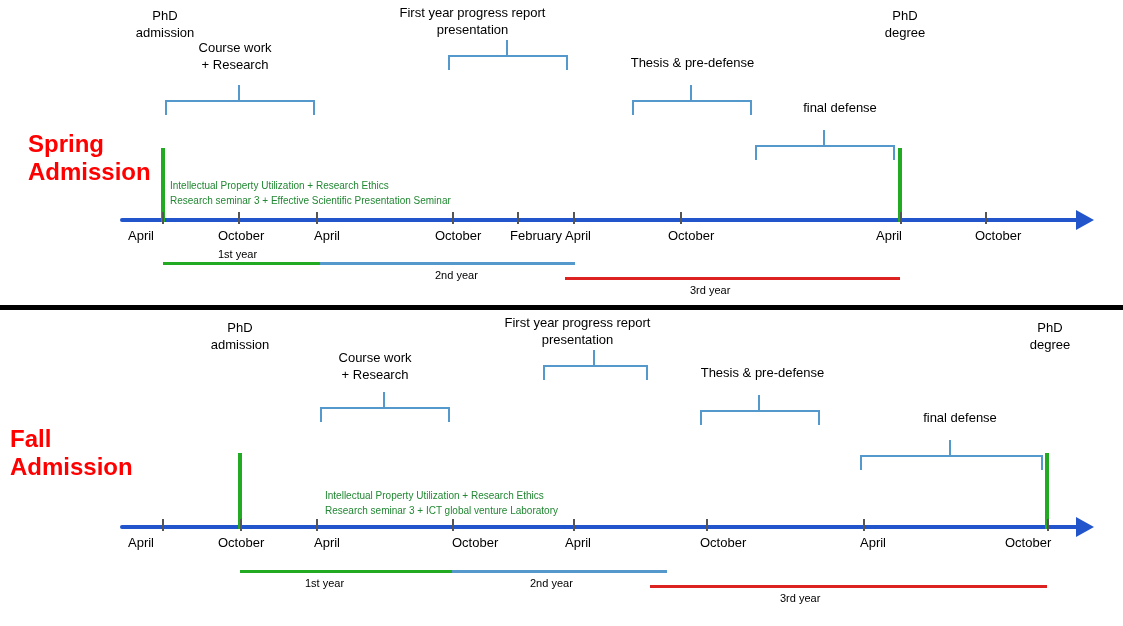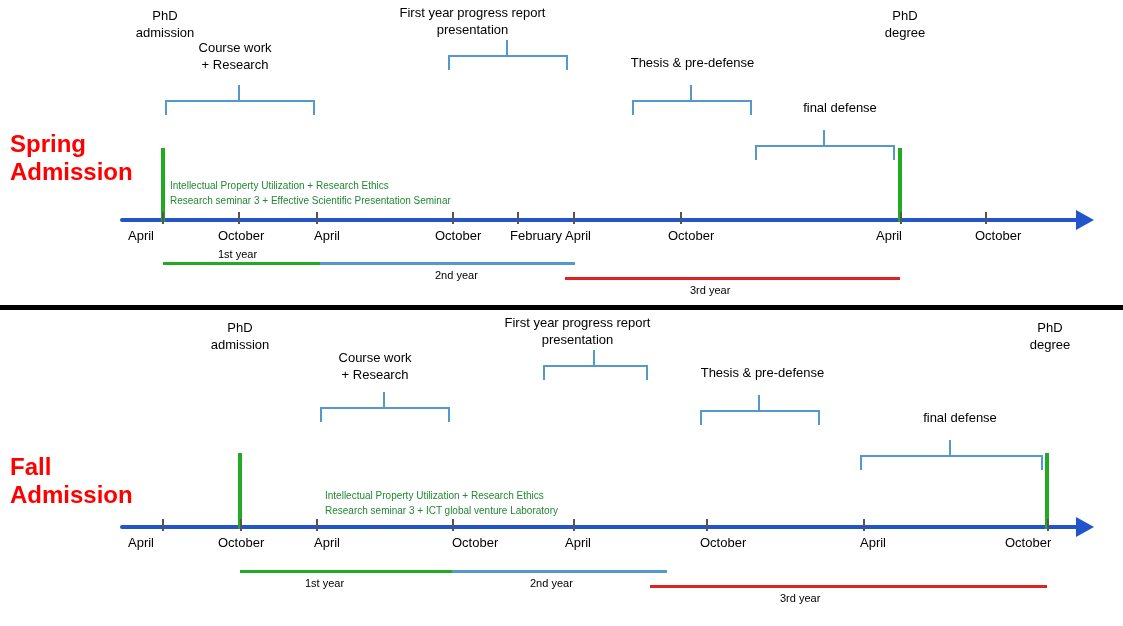--- a/index.html
+++ b/index.html
@@ -23,21 +23,21 @@
       border-bottom: 3px solid black;
     }
 
     .fall-section {
       height: 315px;
       background: white;
     }
 
     .admission-label {
       position: absolute;
-      left: 10px;
+      left: 28px;
       font-weight: bold;
       color: red;
       font-size: 22px;
       line-height: 1.1;
     }
 
     .spring-label {
       top: 130px;
     }
   </style>
@@ -136,21 +136,21 @@
   <div style="position:absolute; top:212px; left:680px; width:2px; height:12px; background:#555;"></div>
   <div style="position:absolute; top:212px; left:900px; width:2px; height:12px; background:#555;"></div>
   <div style="position:absolute; top:212px; left:985px; width:2px; height:12px; background:#555;"></div>
 
 </div>
 
 <div style="position:absolute; top:305px; left:0; width:1123px; height:5px; background:black;"></div>
 
 <div class="section fall-section" style="position:absolute; top:310px; width:1123px; height:316px;">
 
-  <div style="position:absolute; top:115px; left:10px; font-size:24px; font-weight:bold; color:red; line-height:1.15;margin-top:28px;">Fall<br>Admission</div>
+  <div style="position:absolute; top:115px; left:10px; font-size:24px; font-weight:bold; color:red; line-height:1.15;">Fall<br>Admission</div>
 
   <div style="position:absolute; top:215px; left:120px; width:960px; height:4px; background:#2255cc; border-radius:2px;"></div>
 
   <div style="position:absolute; top:207px; left:1076px; width:0; height:0; border-top:10px solid transparent; border-bottom:10px solid transparent; border-left:18px solid #2255cc;"></div>
 
   <div style="position:absolute; top:143px; left:238px; width:4px; height:76px; background:#22aa22;"></div>
   <div style="position:absolute; top:10px; left:195px; font-size:13px; color:black; text-align:center; width:90px; line-height:1.3;">PhD<br>admission</div>
 
   <div style="position:absolute; top:143px; left:1045px; width:4px; height:76px; background:#22aa22;"></div>
   <div style="position:absolute; top:10px; left:1005px; font-size:13px; color:black; text-align:center; width:90px; line-height:1.3;">PhD<br>degree</div>

